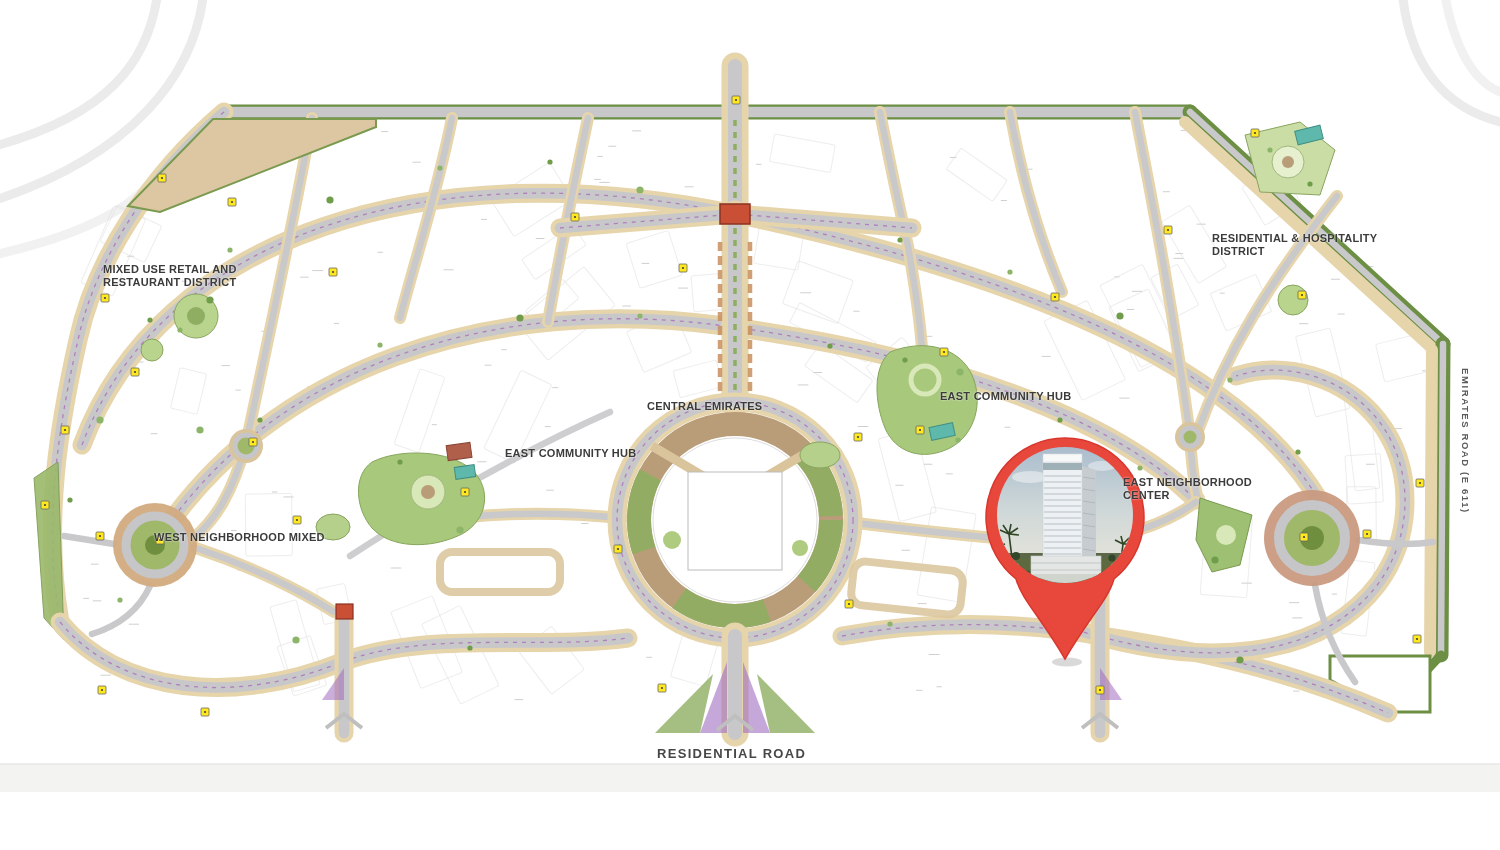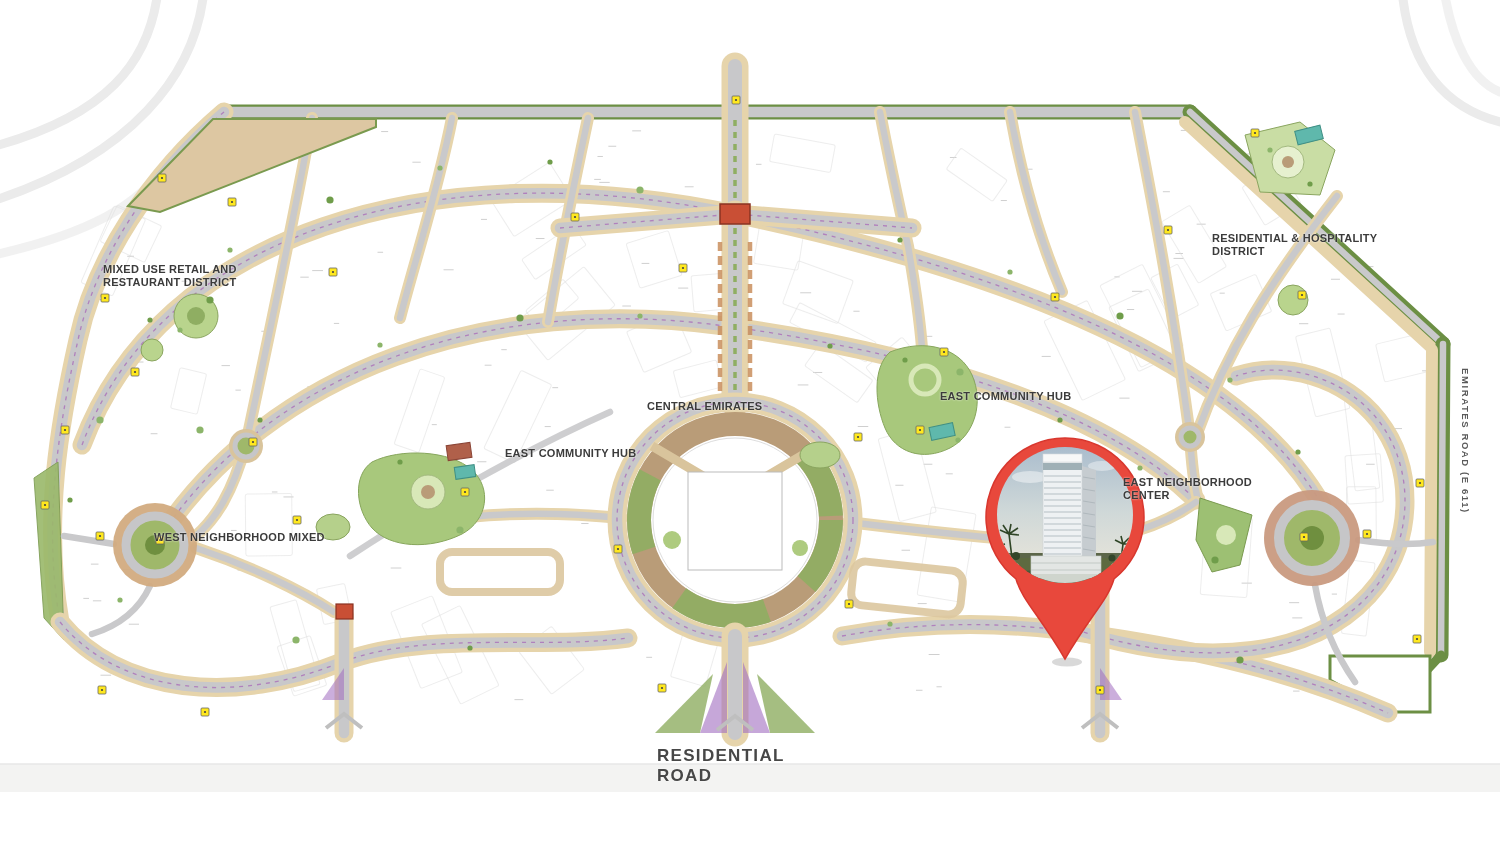--- a/index.html
+++ b/index.html
@@ -2,21 +2,21 @@
 <html><head>
 <meta charset="utf-8">
 <style>
   html,body{margin:0;padding:0;background:#fff;}
   .stage{position:relative;width:1500px;height:850px;background:#ffffff;overflow:hidden;
          font-family:"Liberation Sans",sans-serif;}
   .stage svg{position:absolute;left:0;top:0;z-index:1;}
   .lbl{position:absolute;z-index:5;font:700 11px/1.18 "Liberation Sans",sans-serif;
        color:#3b3b3b;text-align:left;letter-spacing:.25px;
        text-shadow:0 0 2px rgba(255,255,255,.9);}
-  .lbl-road{font-size:17px;letter-spacing:1.3px;color:#474747;}
+  .lbl-road{font-size:13px;letter-spacing:1.3px;color:#474747;}
   .lbl-vert{position:absolute;z-index:5;writing-mode:vertical-rl;
        font:600 9.5px "Liberation Sans",sans-serif;color:#5a5a5a;letter-spacing:1.6px;}
   
   .sand{stroke:#e6d4ab;stroke-width:19;fill:none;stroke-linecap:round;stroke-linejoin:round}
   .sandW{stroke:#e6d4ab;stroke-width:27;fill:none;stroke-linecap:round}
   .sandT{stroke:#e6d4ab;stroke-width:12;fill:none;stroke-linecap:round}
   .road{stroke:#c8c8ca;stroke-width:10.5;fill:none;stroke-linecap:round;stroke-linejoin:round}
   .roadW{stroke:#c8c8ca;stroke-width:14;fill:none;stroke-linecap:round}
   .roadT{stroke:#c9c9cb;stroke-width:6.5;fill:none;stroke-linecap:round}
   .pdash{stroke:#a868b8;stroke-width:1.3;fill:none;stroke-dasharray:4 5;opacity:.75}

